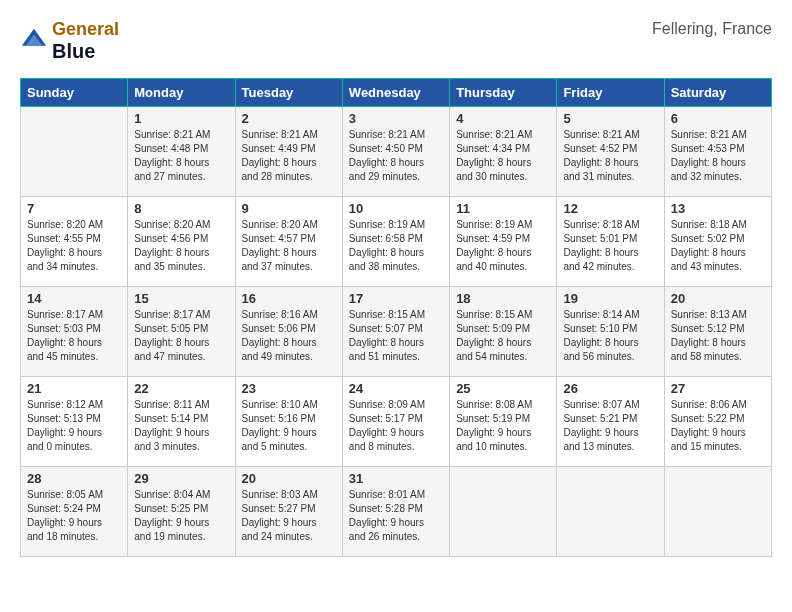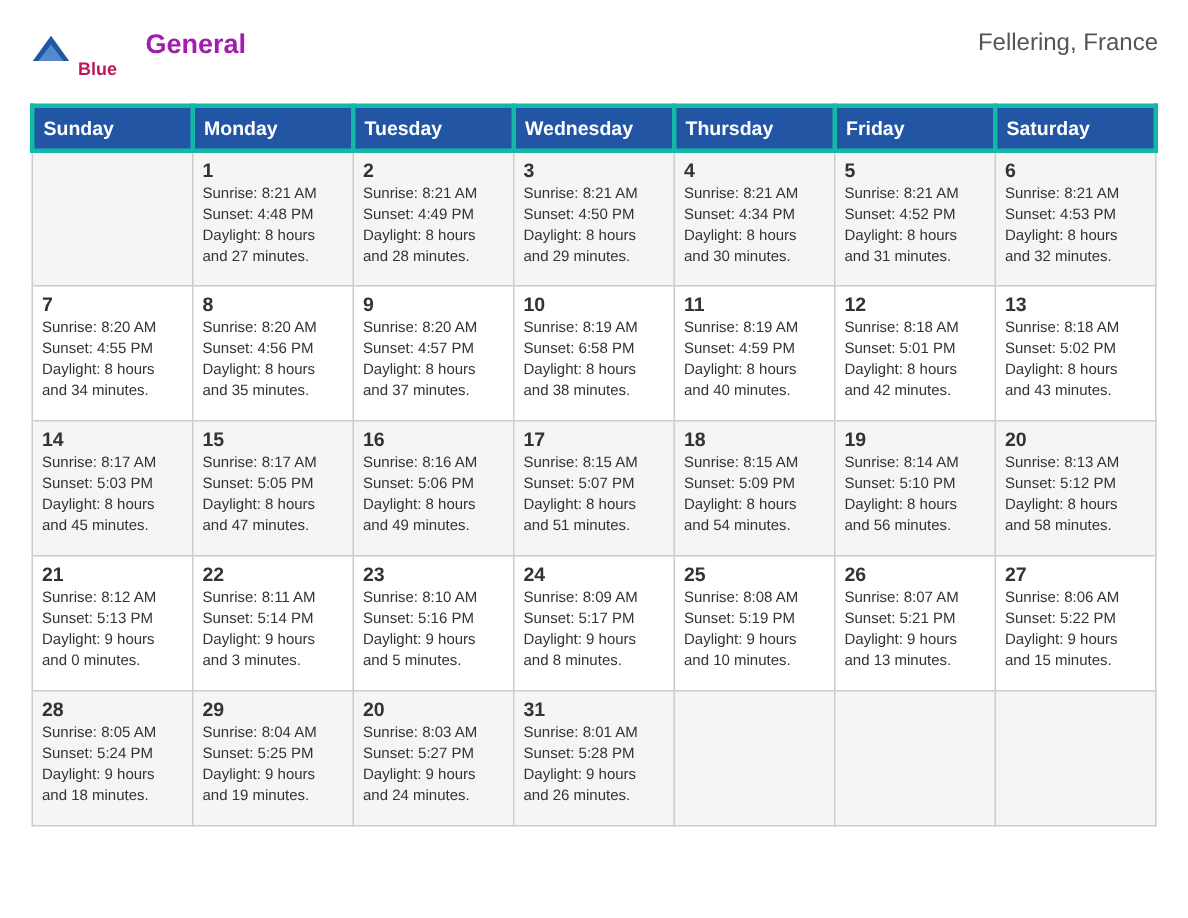--- a/index.html
+++ b/index.html
@@ -22,27 +22,26 @@
       gap: 4px;
     }
     .logo-text {
       display: flex;
       flex-direction: column;
       line-height: 1.1;
     }
     .logo-general {
       font-size: 18px;
       font-weight: bold;
-      color: #a21caf;
-      margin-left: 45px;
+      color: #a16207;
     }
     .logo-blue {
-      font-size: 12px;
-      font-weight: bold;
-      color: #be185d;
+      font-size: 20px;
+      font-weight: bold;
+      color: #0f172a;
     }
     .logo-icon {
       width: 28px;
       height: 28px;
     }
     .title-area {
       text-align: right;
     }
     .title-month {
       font-size: 36px;
@@ -59,21 +58,21 @@
       border-collapse: collapse;
       table-layout: fixed;
     }
     thead tr th {
       background-color: #2255a4;
       color: #fff;
       font-size: 13px;
       font-weight: bold;
       padding: 6px 6px;
       text-align: left;
-      border: 3px solid #14b8a6;
+      border: 1px solid #14b8a6;
     }
     tbody tr td {
       border: 1px solid #ccc;
       vertical-align: top;
       padding: 4px 6px;
       font-size: 10.5px;
       color: #333;
       min-height: 80px;
       height: 90px;
     }

